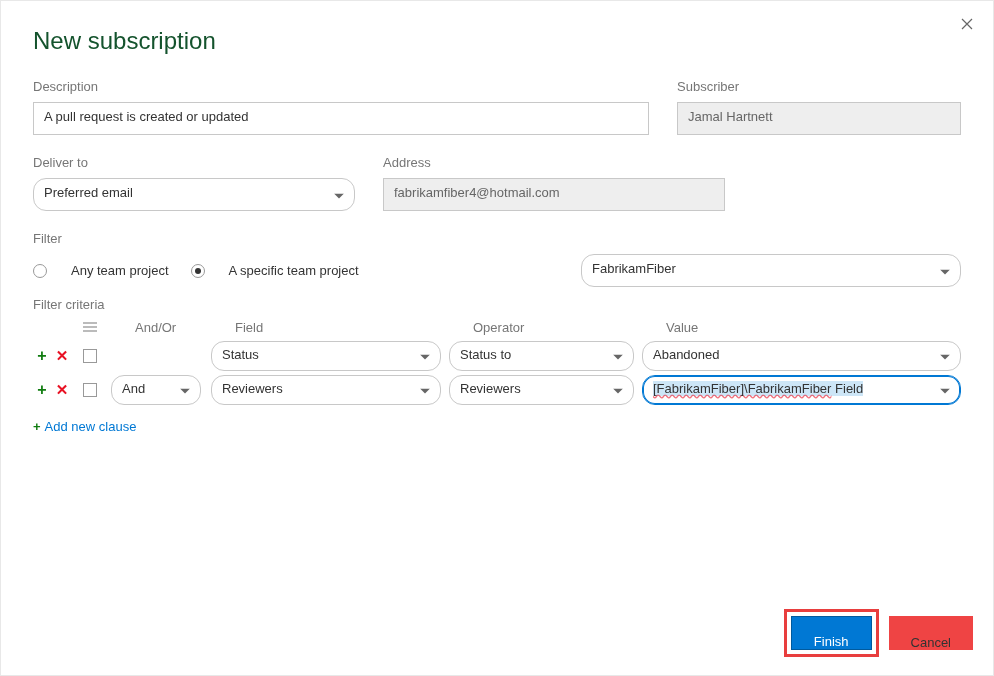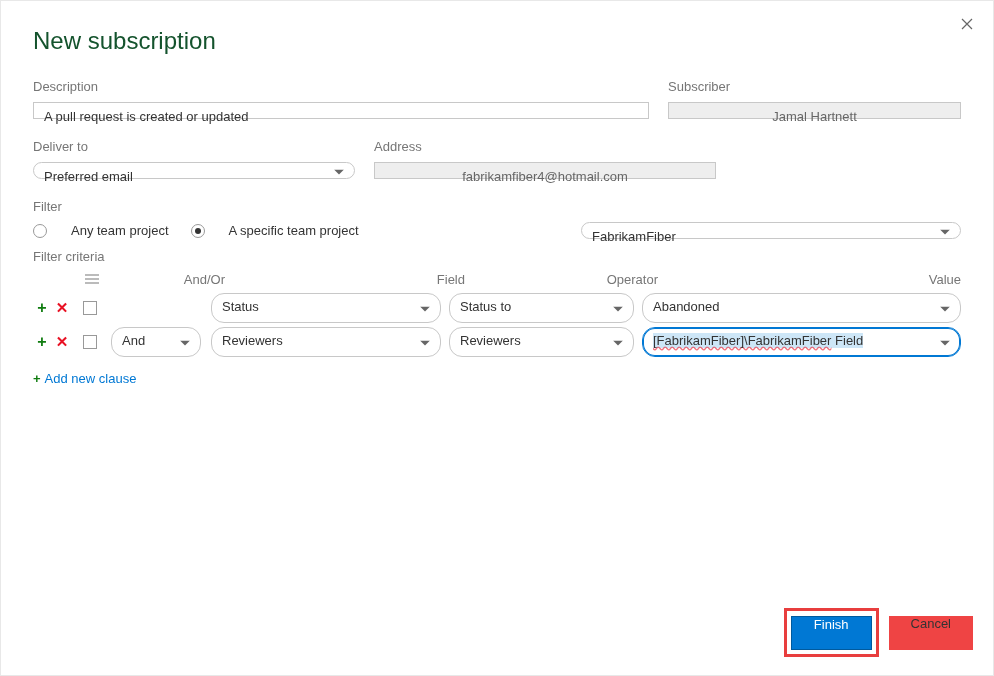--- a/index.html
+++ b/index.html
@@ -40,40 +40,39 @@
       margin-bottom: 24px;
     }
     .label {
       font-size: 13px;
       color: #767676;
       margin-bottom: 8px;
       display: block;
     }
     .row {
       display: flex;
-      gap: 19px;
+      gap: 28px;
       margin-bottom: 20px;
     }
     .col-desc { flex: 0 0 616px; }
     .col-subscriber { flex: 1; }
     .col-deliver { flex: 0 0 322px; }
     .col-address { flex: 0 0 342px; }
     input[type="text"], .text-input, .select-box, .readonly-box {
       width: 100%;
-      height: 17px;
+      height: 33px;
       border: 1px solid #c8c8c8;
       padding: 6px 10px;
       font-size: 13px;
       color: #333;
       background: #fff;
     }
     .readonly-box {
       background: #eeeeee;
       color: #666;
-      text-align: center;
     }
     .select-box {
       position: relative;
       cursor: pointer;
       border-radius: 13px;
     }
     .chevron {
       position: absolute;
       right: 10px;
       top: 50%;
@@ -121,21 +120,20 @@
     .criteria-section {
       margin-top: 10px;
     }
     .criteria-header {
       display: flex;
       align-items: center;
       font-size: 13px;
       color: #767676;
       margin-bottom: 6px;
       padding-left: 50px;
-      text-align: right;
     }
     .col-group { width: 16px; margin-right: 10px; }
     .col-cb { width: 18px; margin-right: 8px; }
     .col-andor { width: 90px; }
     .col-field { width: 230px; margin-left: 10px; }
     .col-operator { width: 185px; margin-left: 8px; }
     .col-value { flex: 1; margin-left: 8px; }
     .criteria-row {
       display: flex;
       align-items: center;
@@ -209,21 +207,21 @@
       border: 3px solid #e83e3e;
       padding: 4px;
     }
     .btn {
       height: 34px;
       padding: 0 22px;
       font-size: 13px;
       border: none;
       cursor: pointer;
       display: inline-flex;
-      align-items: flex-start;
+      align-items: flex-end;
       justify-content: center;
     }
     .btn-finish {
       background: #0078d4;
       color: #fff;
       border: 1px solid #005a9e;
     }
     .btn-cancel {
       background: #ef4444;
       color: #333;

